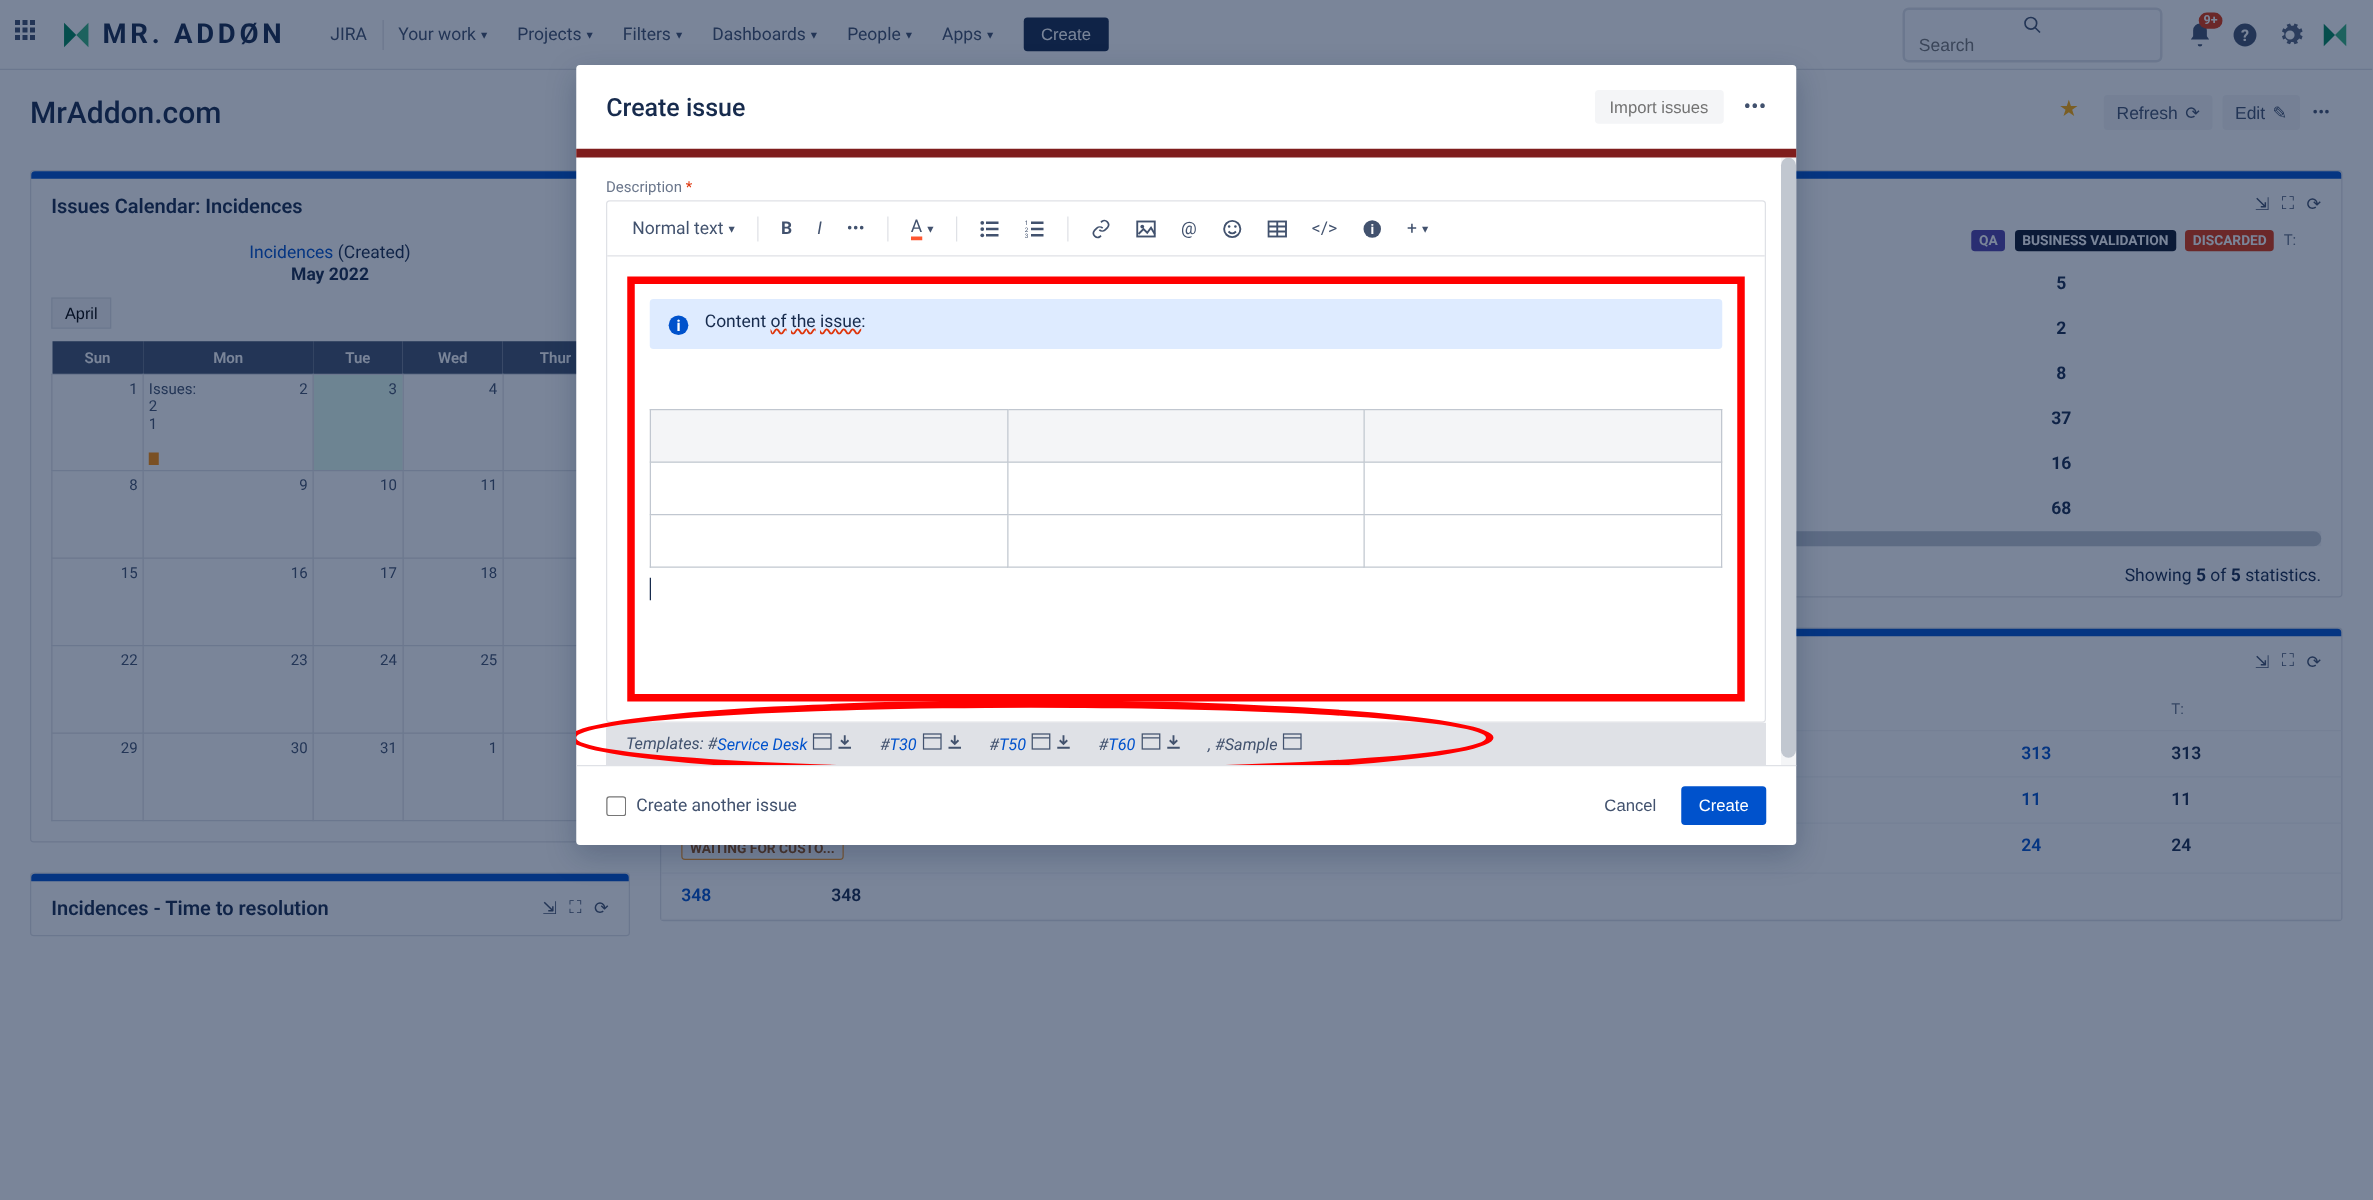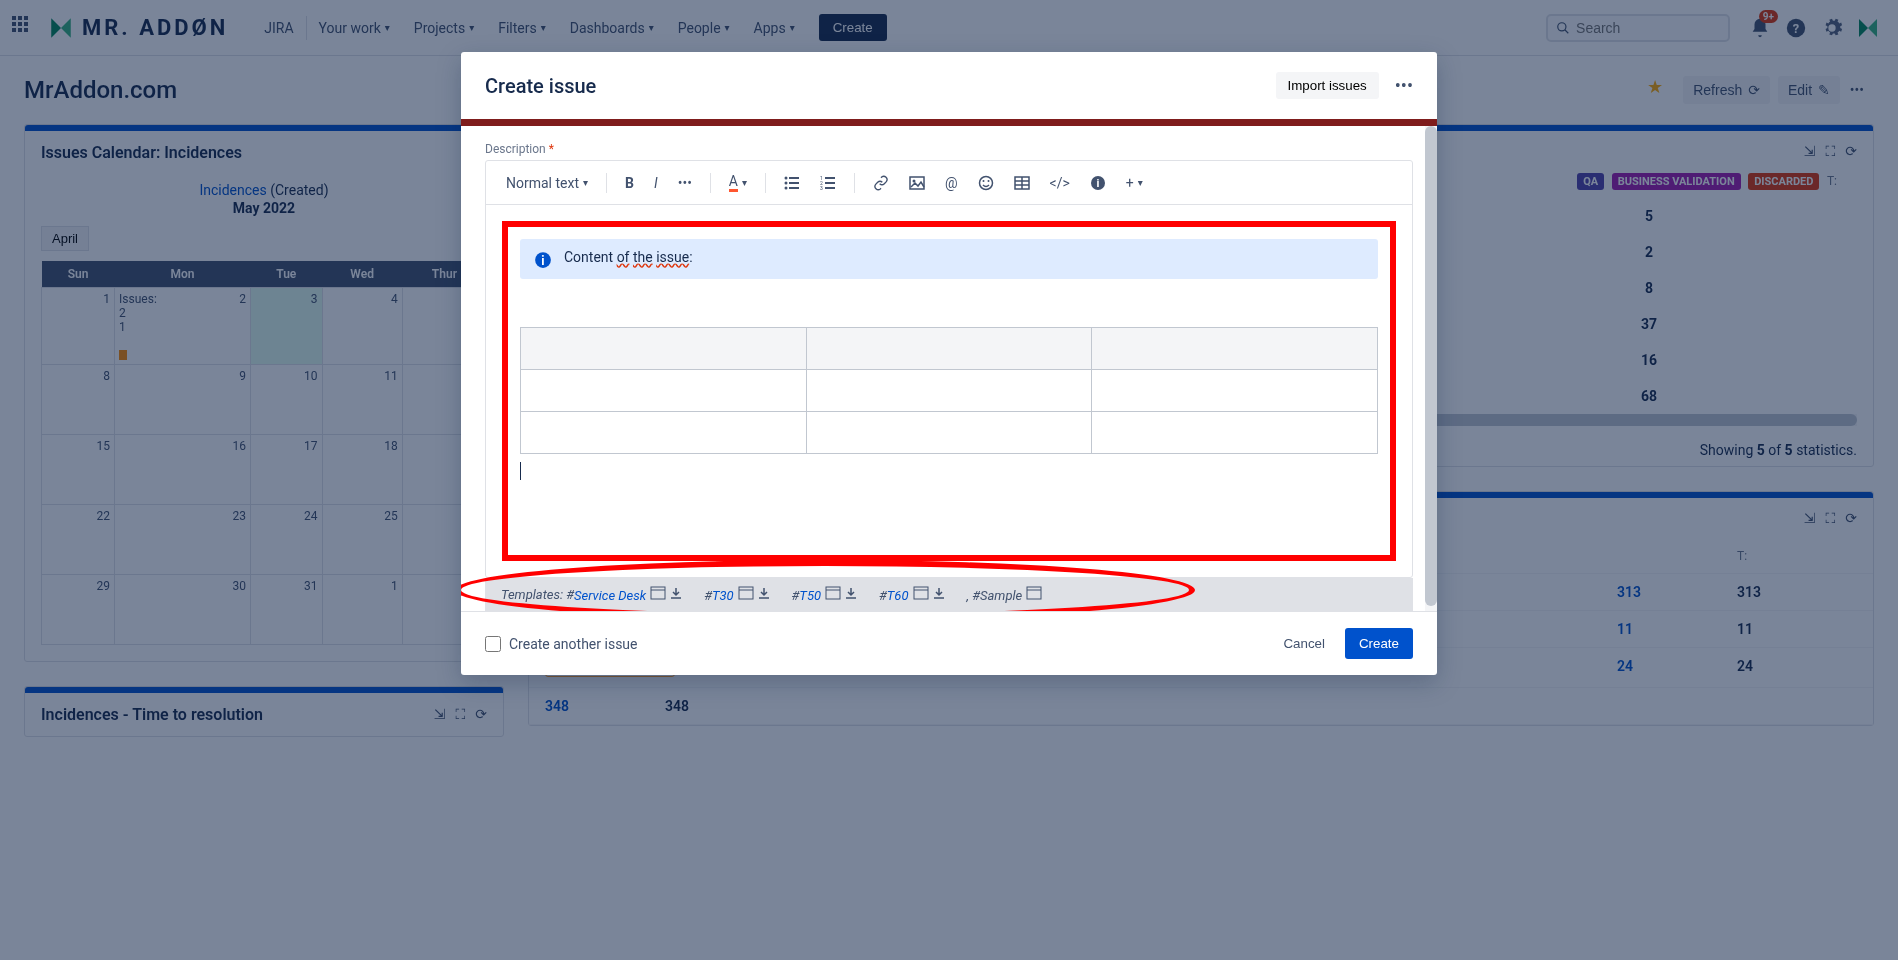--- a/index.html
+++ b/index.html
@@ -9,40 +9,40 @@
 .topnav { height: 56px; display: flex; align-items: center; padding: 0 12px; border-bottom: 1px solid #dfe1e6; background: #fff; }
 .app-switcher { width: 24px; height: 24px; display: grid; grid-template-columns: repeat(3, 4px); grid-template-rows: repeat(3, 4px); gap: 2px; margin-right: 12px; cursor: pointer; }
 .app-switcher span { background: #42526E; }
 .logo { display: flex; align-items: center; font-weight: 700; font-size: 22px; letter-spacing: 3px; color: #172B4D; margin-right: 24px; }
 .logo svg { margin-right: 8px; }
 .nav-item { padding: 0 12px; height: 56px; display: flex; align-items: center; color: #42526E; cursor: pointer; position: relative; }
 .nav-item.active::after { content: ""; position: absolute; bottom: 0; left: 12px; right: 12px; height: 3px; background: #0052CC; }
 .chev { margin-left: 4px; font-size: 10px; color: #42526E; }
 .create-btn { background: #172B4D; color: #fff; padding: 6px 14px; border-radius: 3px; margin-left: 12px; cursor: pointer; border: none; font-weight: 500; }
 .nav-spacer { flex: 1; }
-.search-box { display: flex; align-items: center; border: 2px solid #dfe1e6; border-radius: 5px; padding: 4px 8px; width: 184px; margin-right: 12px; background: #fafbfc; }
+.search-box { display: flex; align-items: center; border: 2px solid #dfe1e6; border-radius: 5px; padding: 4px 8px; width: 208px; margin-right: 12px; background: #fafbfc; flex-direction: column; }
 .search-box input { border: none; outline: none; background: transparent; width: 100%; margin-left: 6px; font-size: 14px; }
 .nav-icon { width: 32px; height: 32px; display: flex; align-items: center; justify-content: center; color: #42526E; cursor: pointer; margin: 0 2px; position: relative; }
 .badge9 { position: absolute; top: -2px; right: -2px; background: #DE350B; color: #fff; font-size: 10px; padding: 1px 4px; border-radius: 8px; font-weight: 700; }
 
 
 .page { padding: 20px 24px; }
 .page-header { display: flex; align-items: flex-start; margin-bottom: 20px; }
 .page-title { font-size: 24px; font-weight: 500; color: #172B4D; }
 .ph-spacer { flex: 1; }
 .star { color: #FFAB00; font-size: 18px; margin-right: 12px; cursor: pointer; }
 .hbtn { background: #f4f5f7; border: none; padding: 6px 10px; border-radius: 3px; margin-left: 8px; cursor: pointer; display: flex; align-items: center; color: #42526E; font-size: 14px; }
 .hbtn-icon { margin-left: 6px; }
 .more-dots { padding: 6px 10px; cursor: pointer; color: #42526E; }
 
 
 .dashboard { display: flex; gap: 24px; }
 .col-left { width: 480px; }
 .col-right { flex: 1; }
-.gadget { border: 1px solid #dfe1e6; border-radius: 3px; margin-bottom: 24px; }
+.gadget { border: 1px solid #dfe1e6; border-radius: 3px; margin-bottom: 24px; margin-top: 12px; }
 .gadget-top { height: 6px; background: #0052CC; border-radius: 3px 3px 0 0; }
 .gadget-header { display: flex; align-items: center; padding: 12px 16px; }
 .gadget-title { font-size: 16px; font-weight: 600; color: #172B4D; }
 .gadget-actions { margin-left: auto; display: flex; gap: 10px; color: #42526E; }
 .gadget-actions span { cursor: pointer; }
 .gadget-body { padding: 8px 16px 16px; }
 
 
 .cal-title { text-align: center; font-size: 14px; }
 .cal-title a { color: #0052CC; text-decoration: none; }
@@ -50,21 +50,21 @@
 .april-btn { background: #f4f5f7; border: 1px solid #dfe1e6; padding: 4px 10px; border-radius: 0; cursor: pointer; font-size: 13px; }
 .cal-table { width: 100%; border-collapse: collapse; margin-top: 10px; }
 .cal-table th { background: #42526E; color: #fff; padding: 6px 4px; font-size: 12px; font-weight: 600; }
 .cal-table td { border: 1px solid #dfe1e6; height: 70px; vertical-align: top; padding: 4px; font-size: 12px; color: #42526E; text-align: right; position: relative; }
 .cal-table td.today { background: #e3fcef; }
 .issue-dot { width: 8px; height: 10px; background: #FF8B00; display: block; margin-top: 16px; }
 
 
 .lozenge { display: inline-block; padding: 2px 6px; border-radius: 3px; font-size: 11px; font-weight: 700; color: #fff; margin-right: 4px; }
 .lz-qa { background: #5243AA; }
-.lz-bv { background: #a21caf; }
+.lz-bv { background: #0f172a; }
 .lz-disc { background: #DE350B; }
 .lz-wfc { background: #fff; color: #974F0C; border: 1px solid #FF991F; }
 .stats-row { display: flex; }
 .stats-col { flex: 1; text-align: center; padding: 10px 0; color: #0052CC; font-size: 14px; }
 .stats-col.t { color: #172B4D; font-weight: 700; }
 .stats-th { color: #6B778C; font-size: 12px; text-align: right; padding-right: 20px; }
 .showing { text-align: right; padding: 8px 16px; color: #172B4D; font-size: 14px; }
 .scrollbar-h { height: 12px; background: #f4f5f7; position: relative; margin: 0 16px 8px; }
 .scrollbar-h::after { content: ""; position: absolute; right: 0; top: 0; height: 100%; width: 60%; background: #c1c7d0; border-radius: 6px; }
 
@@ -74,21 +74,21 @@
 .brow-val { width: 120px; text-align: left; color: #0052CC; font-weight: 600; }
 .brow-val.t { color: #172B4D; }
 .total-row { font-weight: 700; }
 
 
 .overlay { position: fixed; inset: 0; background: rgba(9, 30, 66, 0.54); display: flex; align-items: flex-start; justify-content: center; padding-top: 52px; }
 .modal { background: #fff; width: 976px; border-radius: 3px; box-shadow: 0 8px 24px rgba(9,30,66,0.25); max-height: calc(100vh - 100px); display: flex; flex-direction: column; }
 .modal-header { display: flex; align-items: center; padding: 20px 24px; }
 .modal-title { font-size: 20px; font-weight: 500; color: #172B4D; }
 .mh-spacer { flex: 1; }
-.import-btn { background: #f4f5f7; border: none; padding: 6px 12px; border-radius: 3px; cursor: pointer; color: #000000; }
+.import-btn { background: #f4f5f7; border: none; padding: 6px 12px; border-radius: 3px; cursor: pointer; color: #737373; }
 .modal-dots { margin-left: 16px; color: #42526E; cursor: pointer; font-size: 18px; }
 .modal-body { padding: 0 24px; overflow-y: auto; border-top: 7px solid #7f1d1d; flex: 1; position: relative; }
 .modal-body-inner { padding-top: 16px; padding-bottom: 0; }
 .field-label { font-size: 12px; color: #6B778C; margin-bottom: 4px; }
 .req { color: #DE350B; }
 
 
 .editor { border: 1px solid #dfe1e6; border-radius: 3px; }
 .toolbar { display: flex; align-items: center; padding: 8px 12px; border-bottom: 1px solid #dfe1e6; gap: 4px; }
 .tb-btn { padding: 4px 8px; cursor: pointer; color: #42526E; border-radius: 3px; display: flex; align-items: center; }

